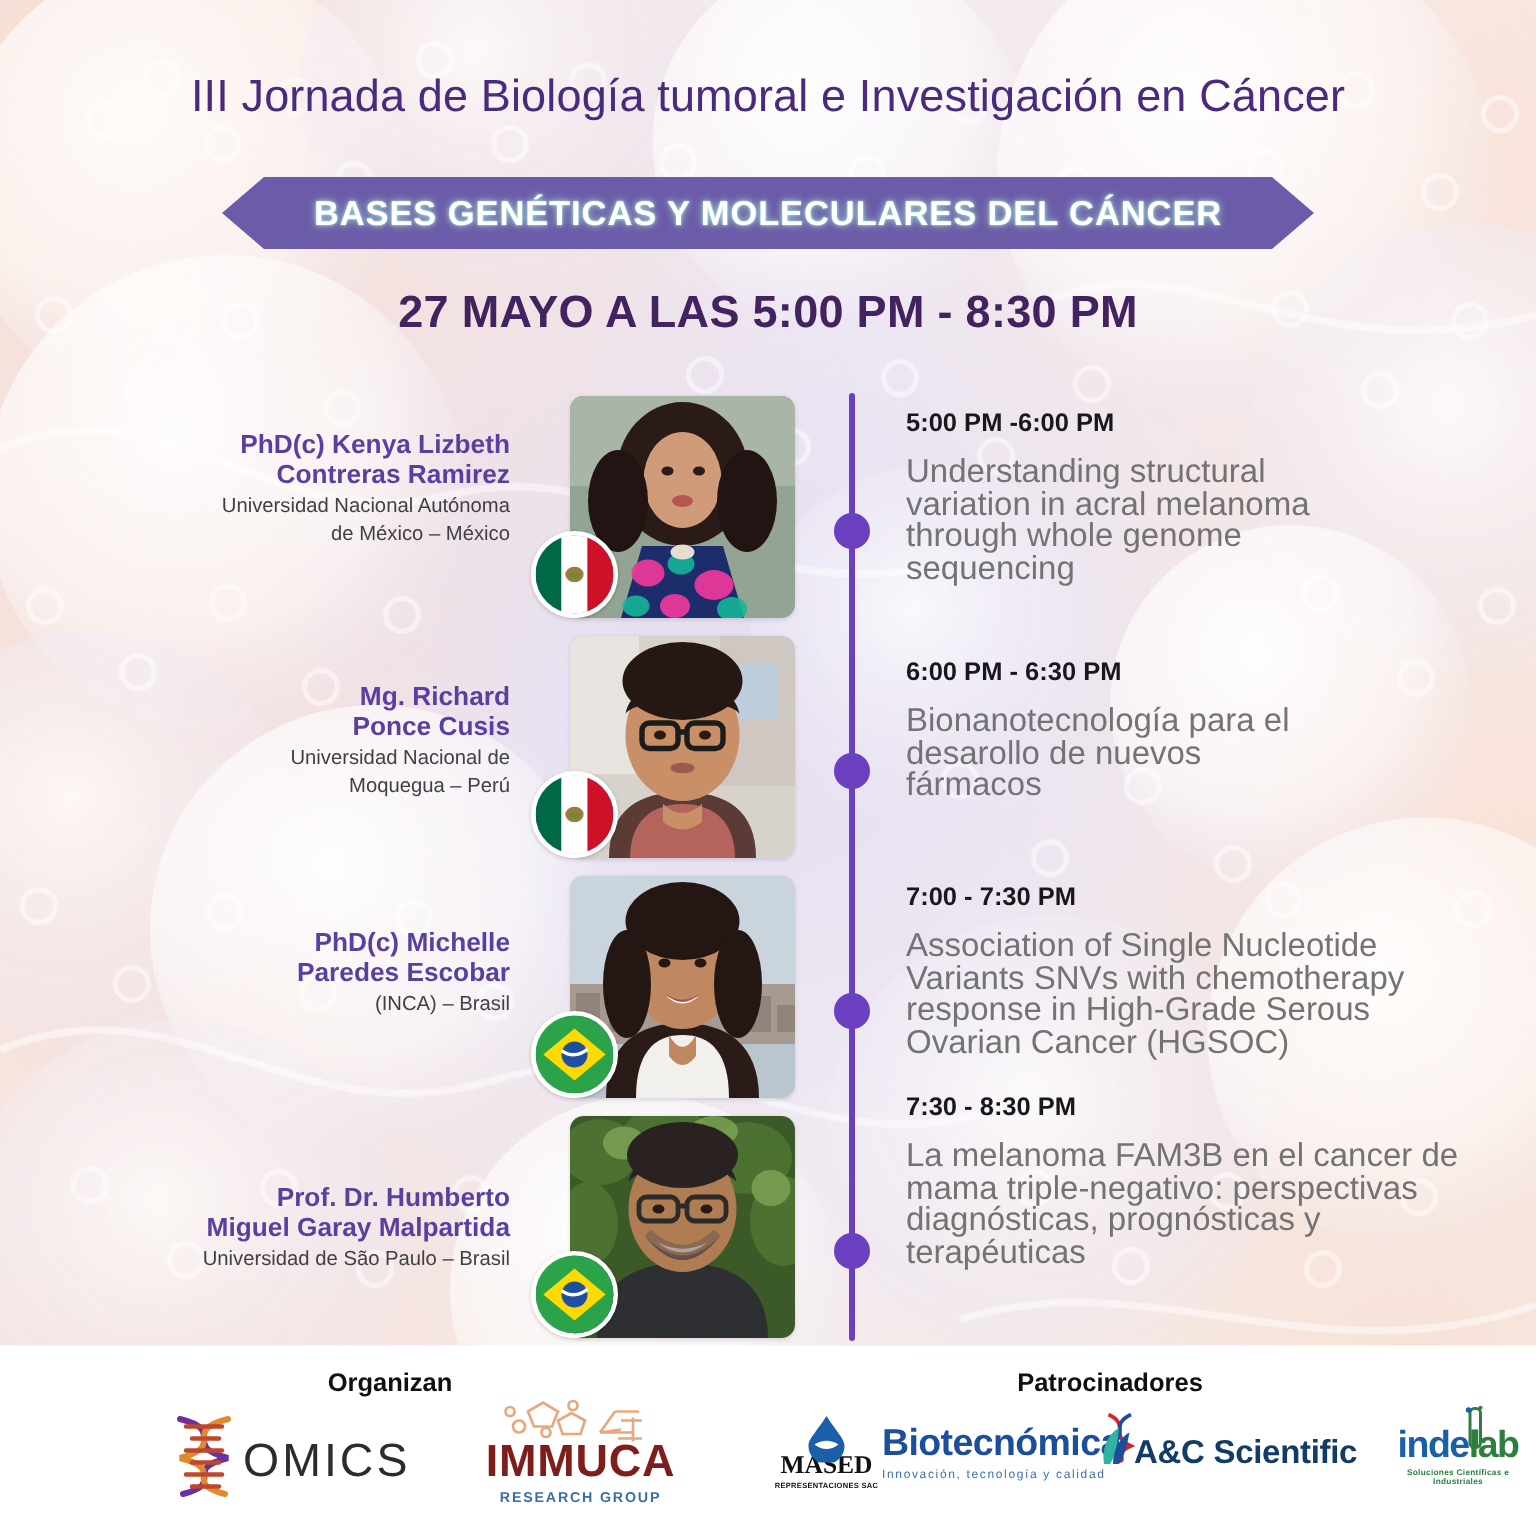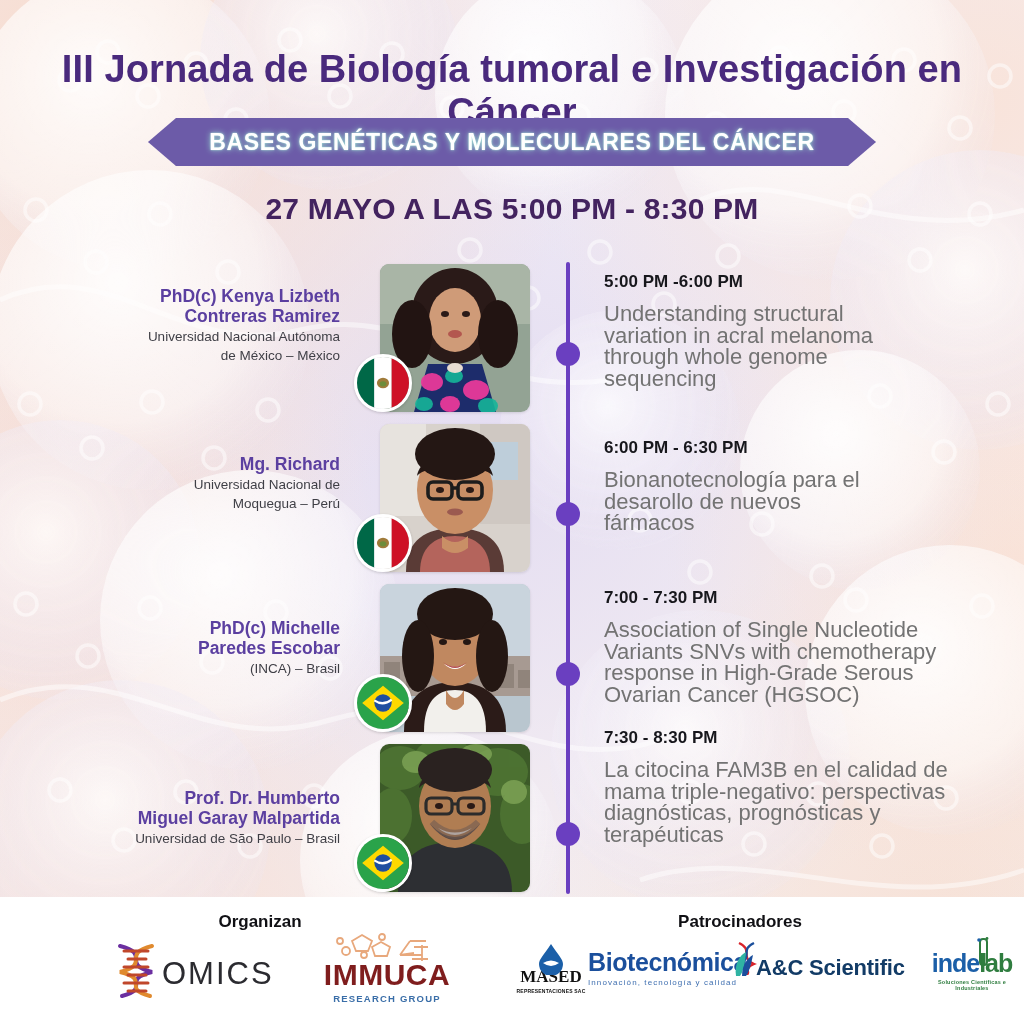--- a/index.html
+++ b/index.html
@@ -22,21 +22,21 @@
         radial-gradient(circle at 48% 44%, rgba(226,219,241,.9) 0%, rgba(233,228,245,.45) 42%, rgba(246,243,250,0) 70%),
         linear-gradient(160deg,#f6f1f6 0%,#f3eef5 35%,#f6eeee 70%,#f7eeea 100%);
   }
   .cells{position:absolute;inset:0;z-index:1;opacity:.95;}
   .footer-white{position:absolute;left:0;right:0;top:897px;height:127px;background:#ffffff;z-index:4;}
 
   
   .title{
     position:absolute;top:48px;left:0;right:0;z-index:5;
     text-align:center;color:#4a2a7d;
-    font-size:38px;font-weight:bold;letter-spacing:.1px;
+    font-size:30px;font-weight:normal;letter-spacing:.1px;
   }
   .ribbon{
     position:absolute;top:118px;left:148px;width:728px;height:48px;z-index:5;
     background:#6c5ba8;
     clip-path:polygon(0 50%,28px 0,calc(100% - 28px) 0,100% 50%,calc(100% - 28px) 100%,28px 100%);
     display:flex;align-items:center;justify-content:center;
     box-shadow:0 2px 4px rgba(90,70,140,.25);
   }
   .ribbon-text{
     color:#ffffff;font-size:23px;font-weight:bold;letter-spacing:.6px;
@@ -284,20 +284,21 @@
 
       <div class="slot" style="top:14px">
         <div class="slot-time">5:00 PM -6:00 PM</div>
         <div class="slot-title" style="width:270px">Understanding structural variation in acral melanoma through whole genome sequencing</div>
       </div>
     </div>
 
     <div class="row r1">
       <div class="speaker-text" style="top:36px">
         <div class="sp-name">Mg. Richard</div>
+        <div class="sp-name">Ponce Cusis</div>
         <div class="sp-aff">Universidad Nacional de</div>
         <div class="sp-aff">Moquegua – Perú</div>
       </div>
 
       <div class="photo">
         <svg class="ph" viewBox="0 0 150 148" preserveAspectRatio="none">
           <rect width="150" height="148" fill="#d8d2cc"></rect>
           <rect x="0" y="0" width="46" height="92" fill="#e7e3de"></rect>
           <rect x="100" y="0" width="50" height="100" fill="#cfc8c2"></rect>
           <rect x="108" y="18" width="30" height="38" fill="#b9cfe0" opacity=".8"></rect>
@@ -424,21 +425,21 @@
         <svg viewBox="0 0 60 60" width="100%" height="100%">
           <rect width="60" height="60" fill="#2aa34a"></rect>
           <polygon points="30,10 54,30 30,50 6,30" fill="#ffd900"></polygon>
           <circle cx="30" cy="30" r="10" fill="#1f4fa0"></circle>
           <path d="M20,27 q10,7 20,-1" fill="none" stroke="#ffffff" stroke-width="2.6"></path>
         </svg>
       </div>
 
       <div class="slot" style="top:-10px">
         <div class="slot-time">7:30 - 8:30 PM</div>
-        <div class="slot-title" style="width:392px">La citocina FAM3B en el calidad de mama triple-negativo: perspectivas diagnósticas, prognósticas y terapéuticas</div>
+        <div class="slot-title" style="width:392px">La melanoma FAM3B en el cancer de mama triple-negativo: perspectivas diagnósticas, prognósticas y terapéuticas</div>
       </div>
     </div>
 
   </div>
 
   <div class="footer-white"></div>
   <div class="foot">
 
     <div class="foot-h organizan-h">Organizan</div>
     <div class="foot-h patroc-h">Patrocinadores</div>

